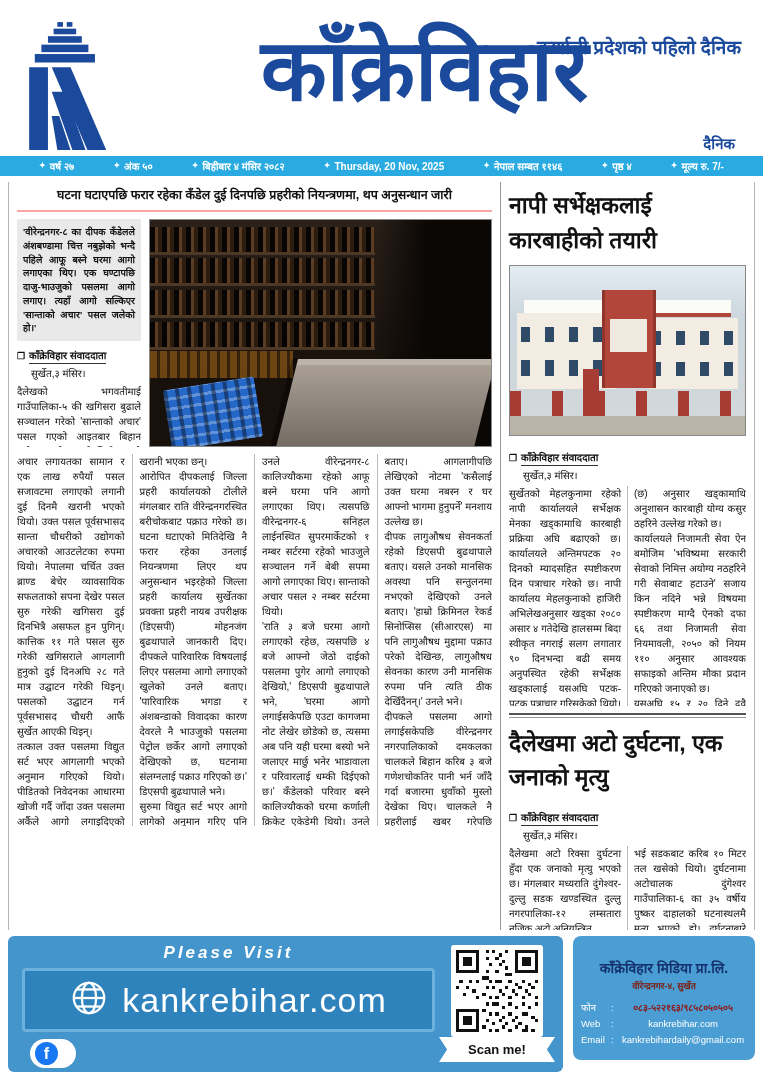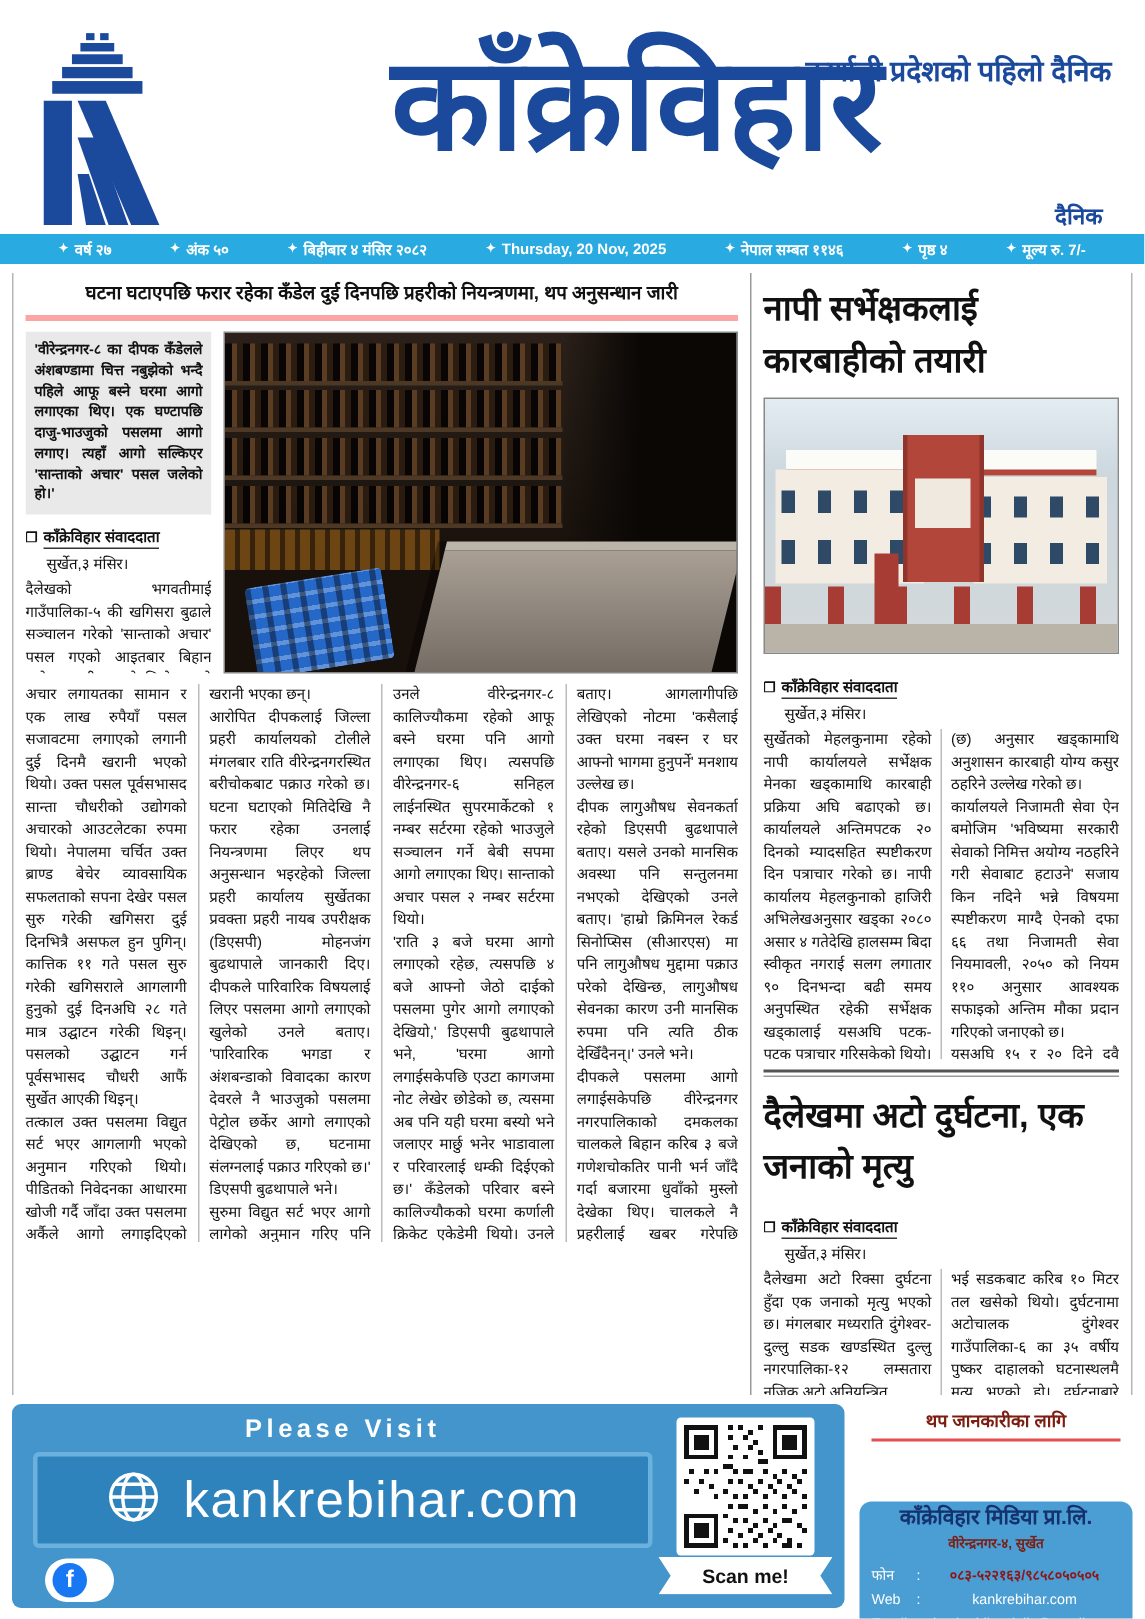--- a/index.html
+++ b/index.html
@@ -12,21 +12,21 @@
   .daily-label{position:absolute;right:28px;top:133px;font-size:15px;font-weight:700;color:#1b4a9c;}
   
   .info-bar{height:20px;background:#29abe2;color:#fff;display:flex;align-items:center;justify-content:space-evenly;font-size:10px;font-weight:600;}
   .info-item{display:flex;align-items:center;gap:4px;white-space:nowrap;}
   .diamond{font-size:8px;line-height:1;}
   
   .content{display:flex;margin:6px 8px 0;border-left:1px solid #b5b5b5;border-right:1px solid #b5b5b5;height:748px;overflow:hidden;}
   .main-col{width:492px;border-right:1px solid #999;padding:0 8px;box-sizing:border-box;}
   .side-col{flex:1;padding:0 8px;box-sizing:border-box;display:flex;flex-direction:column;}
   .lead-headline{font-size:33px;font-weight:800;text-align:center;line-height:1.45;margin:6px 0 2px;color:#000;}
-  .lead-subheadline{font-size:12.5px;font-weight:700;text-align:center;padding:4px 0 7px;border-bottom:4px solid #fca5a5;margin-bottom:7px;}
+  .lead-subheadline{font-size:12.5px;font-weight:700;text-align:center;padding:4px 0 7px;border-bottom:2px solid #fca5a5;margin-bottom:7px;}
   .row-a{display:flex;gap:8px;height:228px;}
   .col-first{width:124px;flex:0 0 124px;display:flex;flex-direction:column;overflow:hidden;}
   .pull-quote{background:#e9e9e9;font-size:9.5px;font-weight:700;text-align:justify;padding:6px;line-height:1.45;white-space:pre-line;}
   .byline-block{margin-top:7px;}
   .byline-line{font-size:10px;font-weight:700;display:flex;gap:4px;align-items:baseline;}
   .byline-name{border-bottom:1px solid #333;padding-bottom:1px;}
   .byline-marker{font-size:9px;}
   .dateline{font-size:10px;margin:2px 0 4px 14px;}
   .body-text{font-size:10px;line-height:1.5;text-align:justify;white-space:pre-line;overflow:hidden;}
   .row-b{display:flex;height:372px;margin-top:7px;overflow:hidden;}
@@ -58,33 +58,33 @@
   .h1cols{height:250px;}
   .h2cols{height:96px;}
   .scol{flex:1;padding:0 6px;overflow:hidden;}
   .scol:first-child{padding-left:0;}
   .scol:last-child{padding-right:0;}
   .scol + .scol{border-left:1px solid #bbb;}
   .hr-double{border-top:2px solid #555;border-bottom:1px solid #999;height:2px;margin:7px 0 2px;}
   
   .footer{position:absolute;left:0;right:0;top:934px;height:140px;display:flex;gap:10px;padding:2px 8px;box-sizing:border-box;}
   .banner{position:relative;flex:1;background:#4395cb;border-radius:6px;padding:4px 128px 8px 14px;box-sizing:border-box;}
-  .please-visit{color:#fff;font-size:17px;font-weight:600;letter-spacing:3px;text-align:center;margin:3px 0 5px;}
+  .please-visit{color:#fff;font-style:italic;font-size:17px;font-weight:600;letter-spacing:3px;text-align:center;margin:3px 0 5px;}
   .site-box{background:#2f83bd;border:3px solid #6cb1dd;border-radius:4px;display:flex;align-items:center;justify-content:center;gap:14px;height:58px;}
   .site-text{color:#fff;font-size:34px;letter-spacing:1px;font-weight:500;white-space:nowrap;}
   .fb-pill{display:inline-flex;align-items:center;gap:8px;background:#fff;border-radius:999px;padding:3px 18px 3px 5px;margin:7px 0 0 8px;}
   .fb-circle{width:23px;height:23px;border-radius:50%;background:#1877f2;color:#fff;font-weight:800;display:flex;align-items:center;justify-content:center;font-size:16px;}
   .fb-text{color:#1b4a9c;font-weight:800;font-size:15.5px;white-space:nowrap;}
   .qr-block{position:absolute;right:8px;top:5px;width:116px;text-align:center;}
   .qr-card{background:#fff;padding:5px;display:inline-block;border-radius:3px;margin-top:4px;}
   .qr-card svg{display:block;width:82px;height:82px;}
   .scan-ribbon{margin:-4px auto 0;background:#fff;color:#111;font-weight:800;font-size:13px;padding:5px 0;width:116px;clip-path:polygon(0 0,100% 0,93% 50%,100% 100%,0 100%,7% 50%);}
   .footer-right{width:182px;flex:0 0 182px;}
   .info-header{color:#7c1d12;font-weight:800;font-size:12px;text-align:center;border-bottom:2px solid #e34f4f;padding-bottom:4px;margin:2px 8px 8px;}
-  .company-box{background:#4a9ed3;border-radius:8px;padding:0 8px 12px;margin-top:40px;}
+  .company-box{background:#4a9ed3;border-radius:8px;padding:22px 8px 12px;}
   .company-name{color:#15316e;font-weight:800;font-size:14px;text-align:center;}
   .company-addr{color:#7c1d12;font-weight:700;font-size:9px;text-align:center;margin:2px 0 8px;}
   .contact-row{display:flex;font-size:9.5px;line-height:1.7;color:#fff;}
   .c-label{width:30px;}
   .c-colon{width:8px;}
   .c-val{flex:1;text-align:center;}
   .c-phone{color:#8f1616;font-weight:700;}
 </style>
 </head>
 <body>
@@ -274,21 +274,20 @@
               <rect x="2" y="20" width="3" height="3"></rect>
             <path d="M9 0h1v1h-1zM11 0h1v1h-1zM13 1h1v1h-1zM15 0h1v1h-1zM9 2h1v1h-1zM12 2h1v1h-1zM14 3h1v1h-1zM10 4h1v1h-1zM13 4h1v1h-1zM15 5h1v1h-1zM9 6h1v1h-1zM12 6h1v1h-1zM15 7h2v1h-2zM8 8h2v1h-2zM1 9h1v1h-1zM4 9h1v1h-1zM6 9h1v1h-1zM0 11h1v1h-1zM3 11h1v1h-1zM5 12h1v1h-1zM2 13h1v1h-1zM6 14h1v1h-1zM10 9h1v1h-1zM12 9h2v1h-2zM16 9h1v1h-1zM18 10h1v1h-1zM20 9h1v1h-1zM22 10h1v1h-1zM24 9h1v1h-1zM9 11h1v1h-1zM11 11h1v1h-1zM13 12h1v1h-1zM15 11h1v1h-1zM17 12h1v1h-1zM19 11h1v1h-1zM21 12h1v1h-1zM23 11h1v1h-1zM8 13h1v1h-1zM10 14h1v1h-1zM12 14h1v1h-1zM14 13h1v1h-1zM16 14h1v1h-1zM18 13h1v1h-1zM20 14h1v1h-1zM22 13h1v1h-1zM24 14h1v1h-1zM9 16h1v1h-1zM11 16h2v1h-2zM14 17h1v1h-1zM16 16h1v1h-1zM18 17h1v1h-1zM20 16h1v1h-1zM22 17h1v1h-1zM24 16h1v1h-1zM8 18h1v1h-1zM10 19h1v1h-1zM12 19h1v1h-1zM14 20h1v1h-1zM16 19h1v1h-1zM18 20h1v1h-1zM20 19h2v1h-2zM23 20h1v1h-1zM9 21h1v1h-1zM11 22h1v1h-1zM13 21h1v1h-1zM15 22h1v1h-1zM17 21h1v1h-1zM19 22h1v1h-1zM21 23h1v1h-1zM24 21h1v1h-1zM8 23h1v1h-1zM10 24h1v1h-1zM12 24h1v1h-1zM14 23h1v1h-1zM16 24h1v1h-1zM18 23h1v1h-1zM20 24h2v1h-2zM23 24h1v1h-1z"></path>
           </g>
         </svg>
       </div>
       <div class="scan-ribbon">Scan me!</div>
     </div>
   </div>
 
   <div class="footer-right">
-    <div class="info-header">थप जानकारीका लागि</div>
     <div class="company-box">
       <div class="company-name">काँक्रेविहार मिडिया प्रा.लि.</div>
       <div class="company-addr">वीरेन्द्रनगर-४, सुर्खेत</div>
       <div class="contact-row">
         <span class="c-label">फोन</span>
           <span class="c-colon">:</span>
         <span class="c-val c-phone">०८३-५२२१६३/९८५८०५०५०५</span>
       </div>
       <div class="contact-row">
         <span class="c-label">Web</span>

